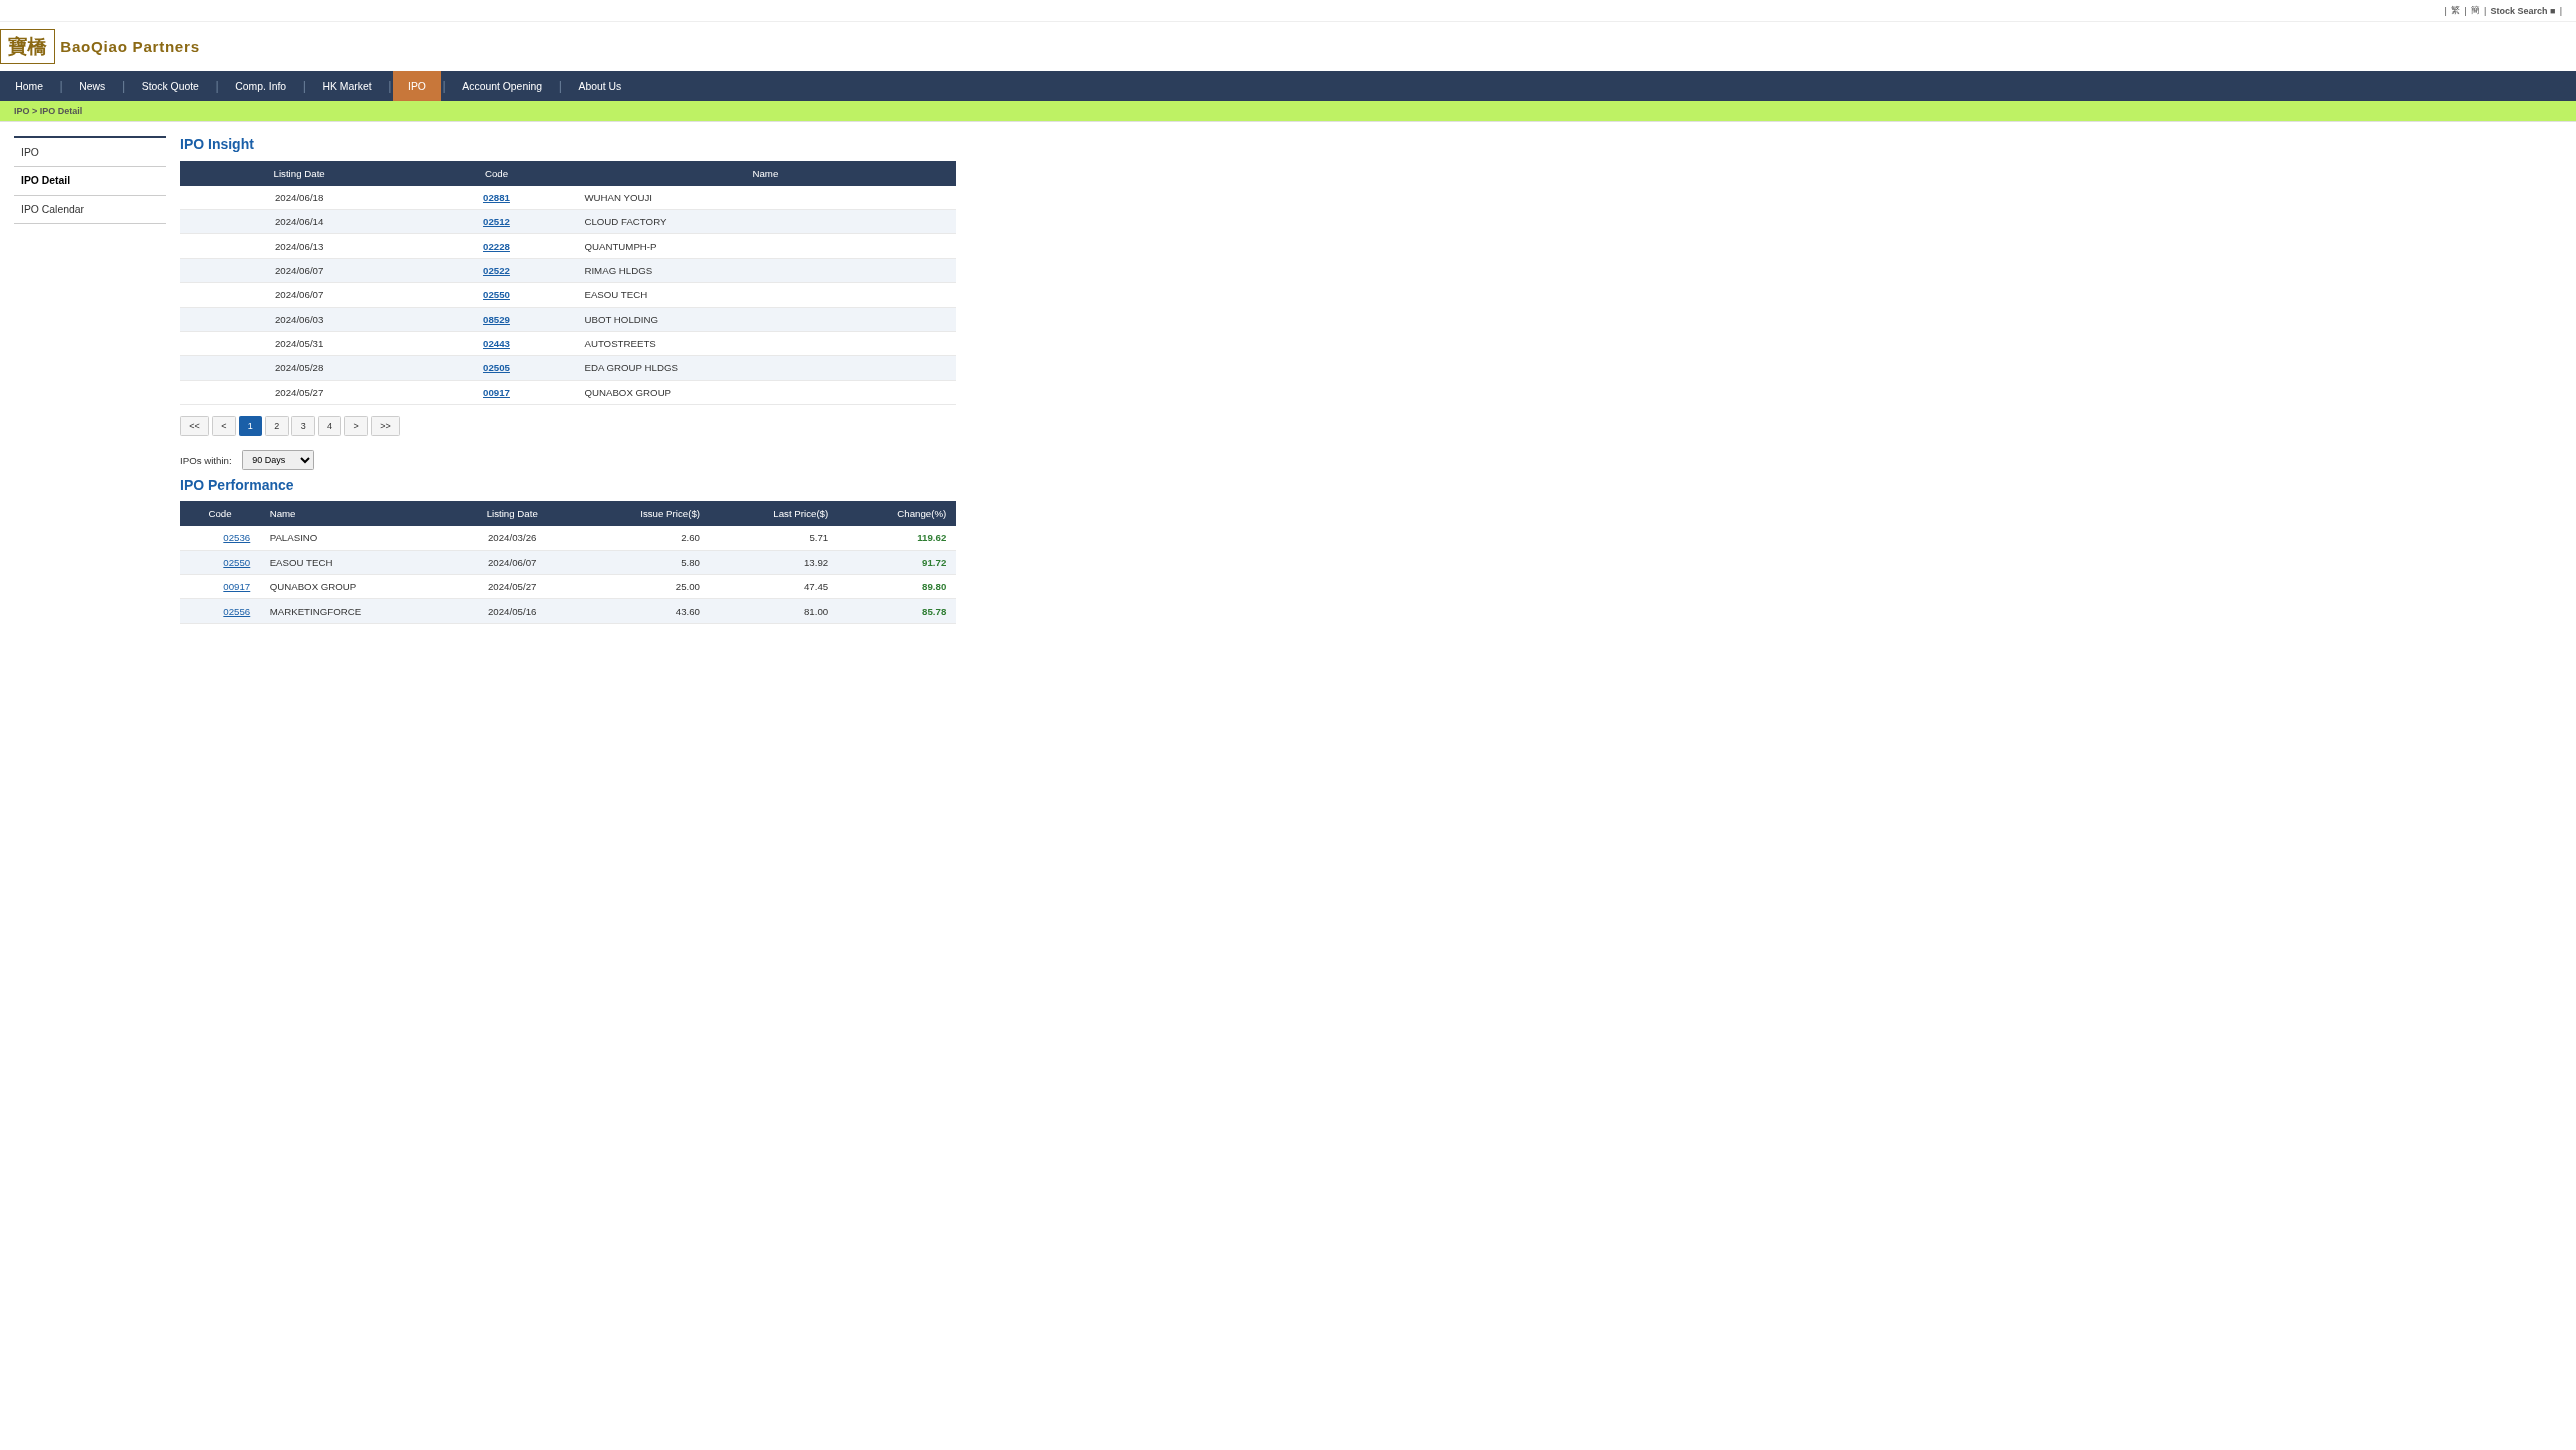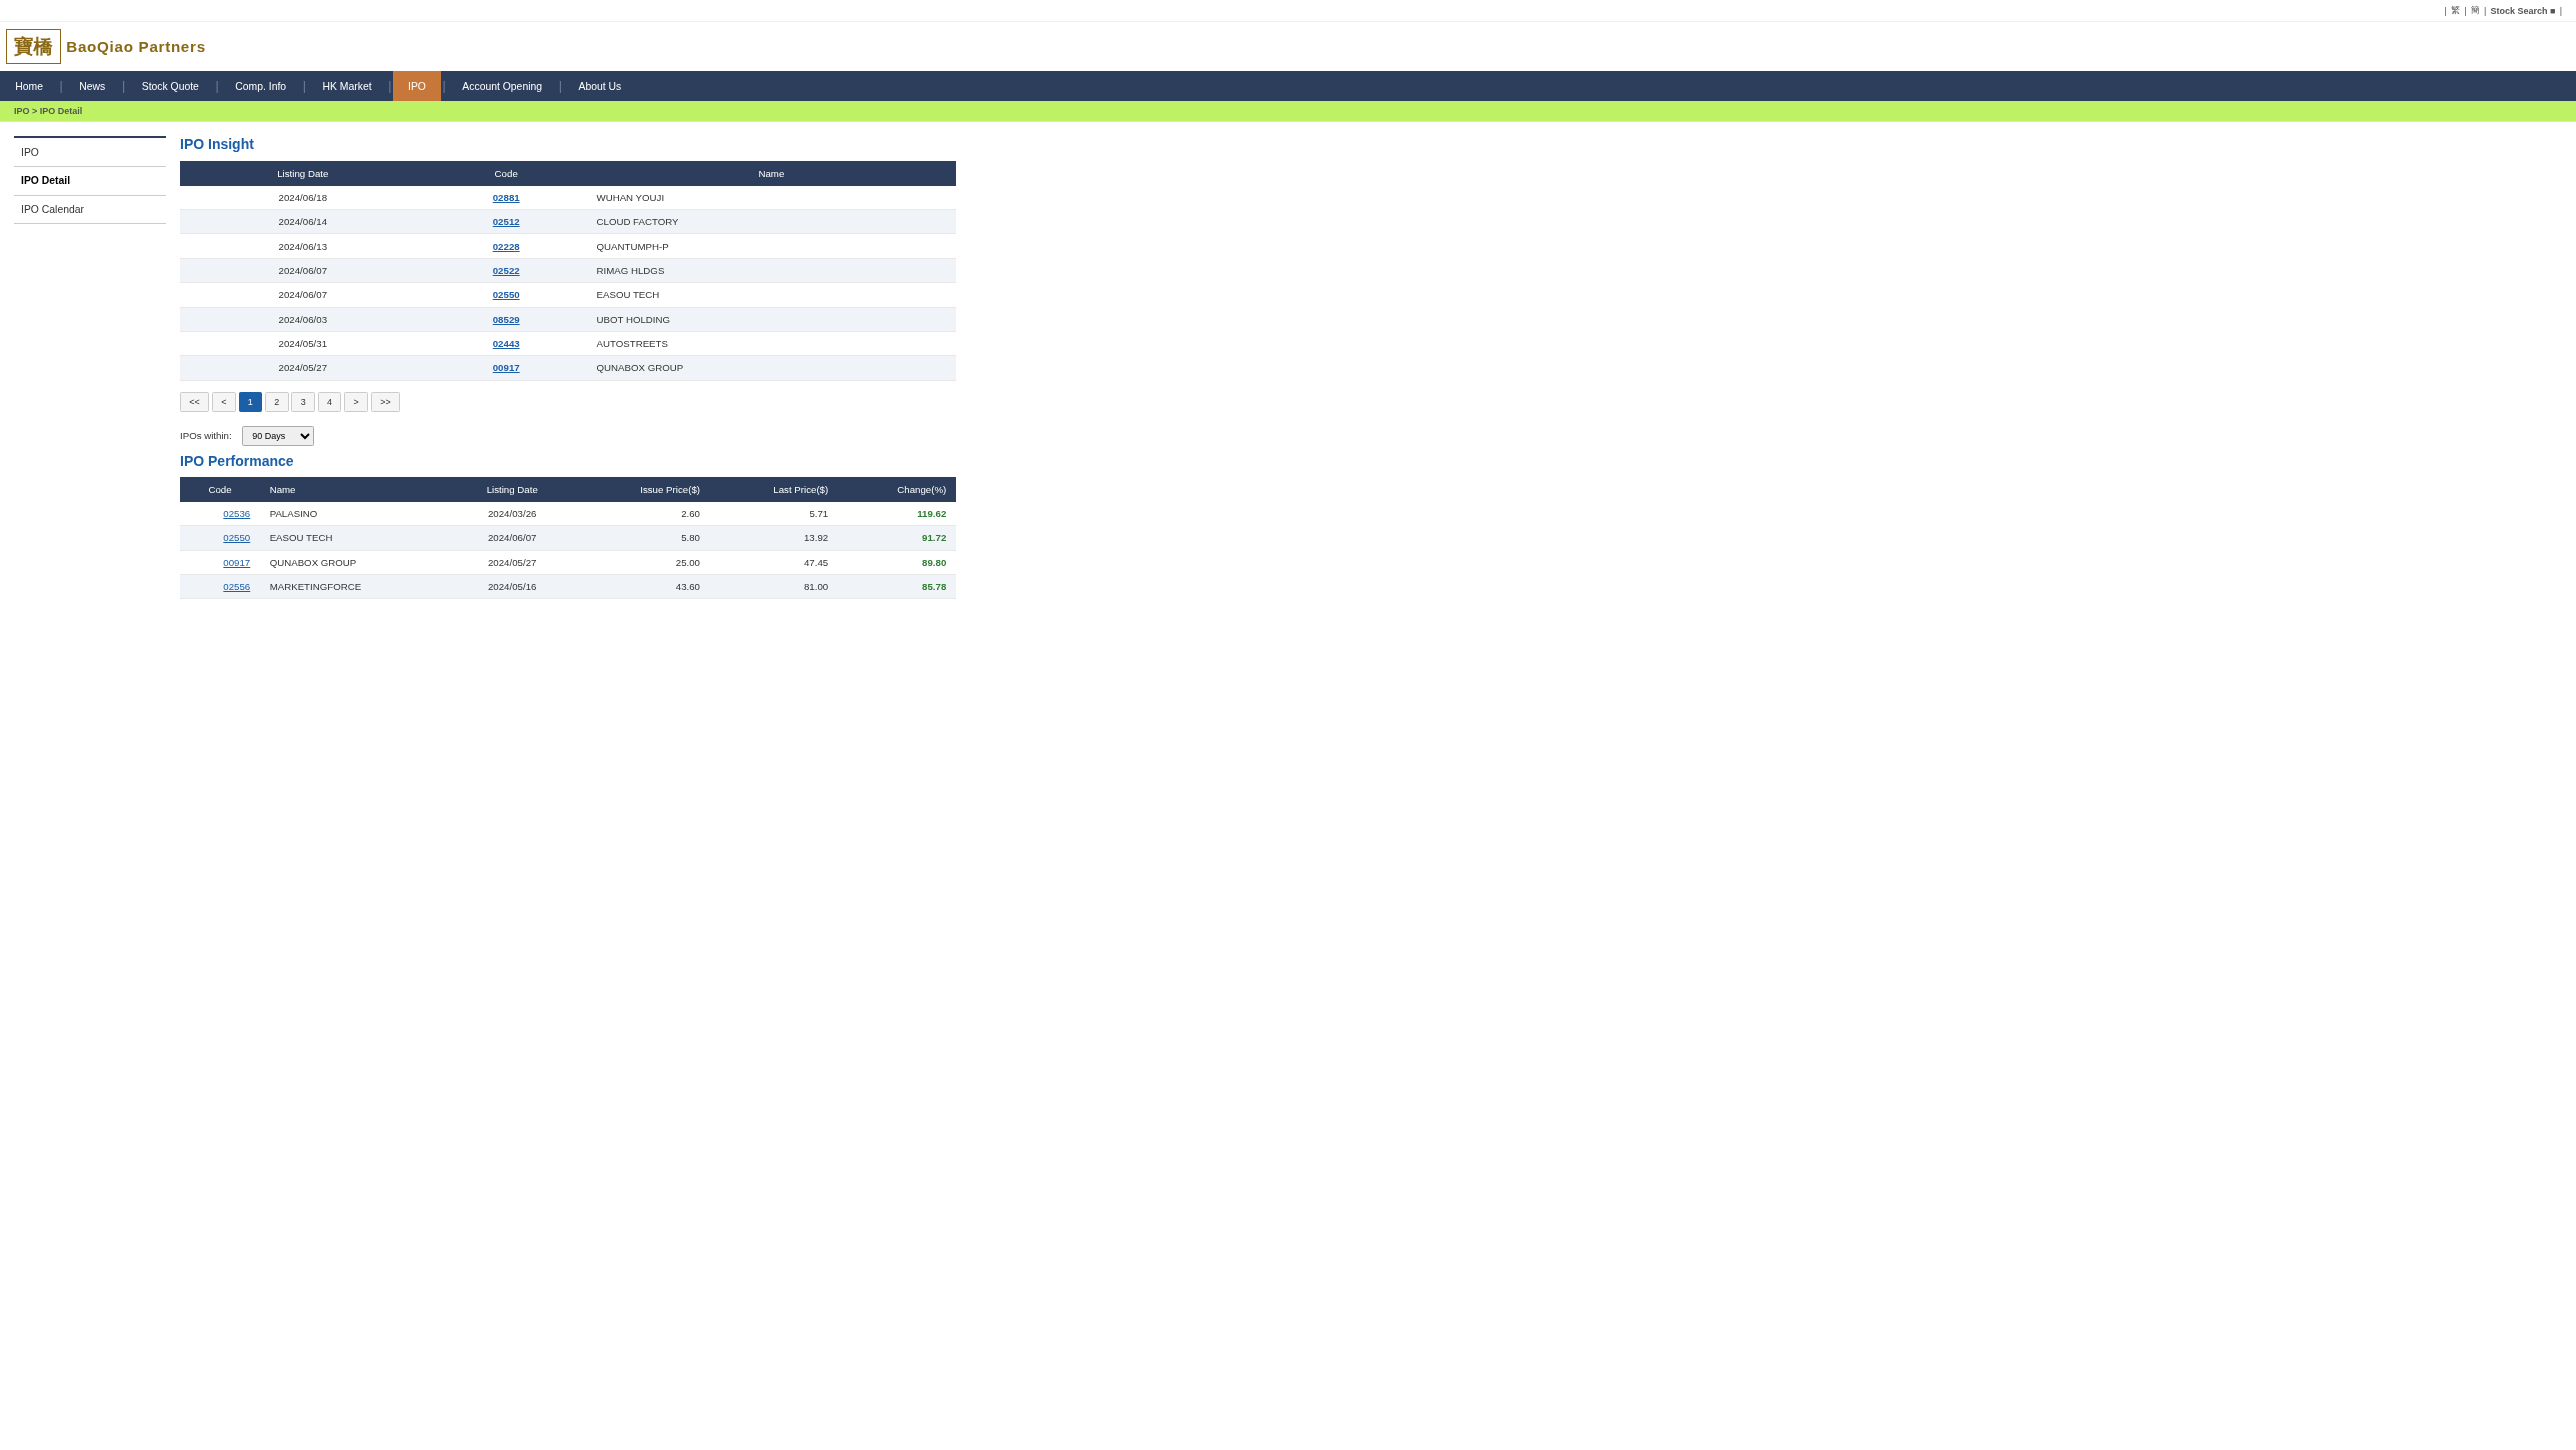--- a/index.html
+++ b/index.html
@@ -16,21 +16,21 @@
       font-size: 9px;
       color: #555;
     }
     .top-bar a { color: #555; text-decoration: none; margin: 0 4.2px; }
     .stock-search-link { color: #2e7d32; font-weight: bold; }
 
     
     .header {
       display: flex;
       align-items: center;
-      padding: 7px 6px;
+      padding: 7px 0;
       background: #fff;
     }
     .logo-area {
       display: flex;
       align-items: center;
       gap: 5.5px;
     }
     .logo-text {
       font-size: 15.2px;
       font-weight: bold;
@@ -307,20 +307,25 @@
     </tr>
           <tr>
       <td>2024/06/03</td>
       <td><a href="#">08529</a></td>
       <td class="name-col">UBOT HOLDING</td>
     </tr>
           <tr>
       <td>2024/05/31</td>
       <td><a href="#">02443</a></td>
       <td class="name-col">AUTOSTREETS</td>
+    </tr>
+          <tr>
+      <td>2024/05/28</td>
+      <td><a href="#">02505</a></td>
+      <td class="name-col">EDA GROUP HLDGS</td>
     </tr>
           <tr>
       <td>2024/05/27</td>
       <td><a href="#">00917</a></td>
       <td class="name-col">QUNABOX GROUP</td>
     </tr>
         </tbody>
     </table>
 
     <div class="pagination">

